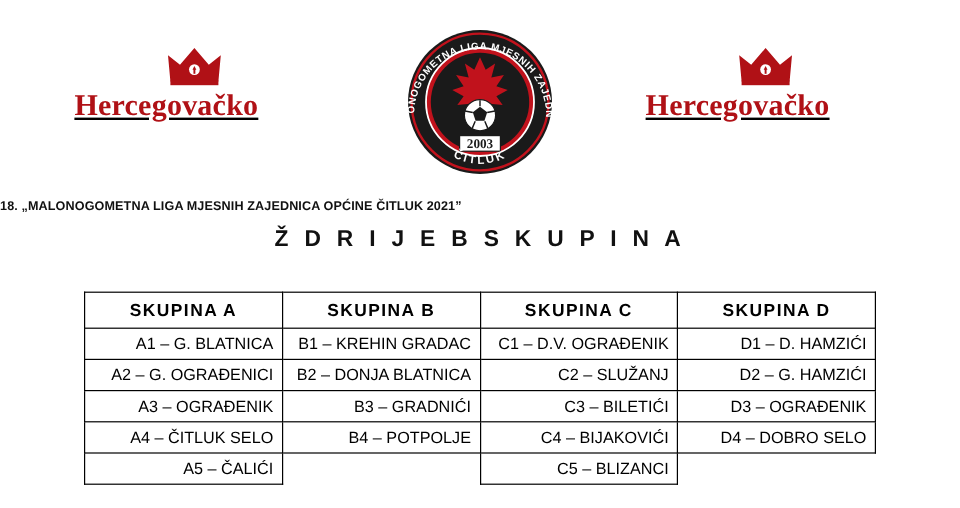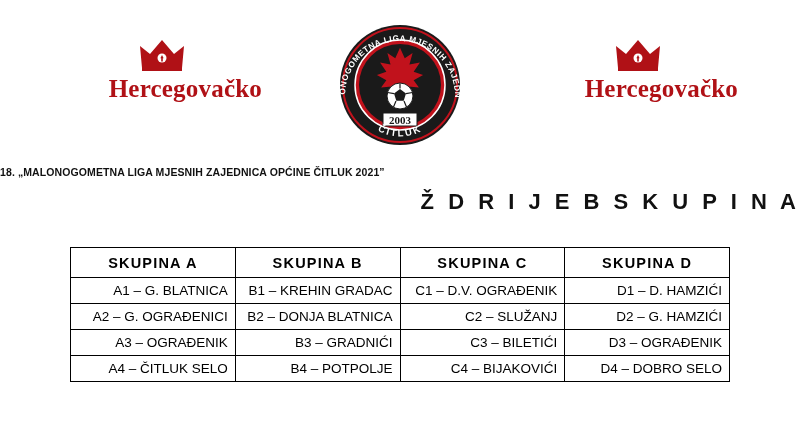--- a/index.html
+++ b/index.html
@@ -25,21 +25,22 @@
   
   .header {
     position: relative;
     height: 158px;
   }
 
   .brand {
     position: absolute;
     top: 38px;
     width: 200px;
-    text-align: right;
+    text-align: left;
+    text-decoration: underline;
   }
   .brand.left { left: 62px; }
   .brand.right { left: 538px; }
 
   .brand-crown {
     display: block;
     margin: 0 auto 4px auto;
     width: 46px;
     height: 34px;
   }
@@ -66,22 +67,22 @@
   
   .subtitle {
     text-align: left;
     font-size: 10.5px;
     font-weight: bold;
     color: #111;
     letter-spacing: 0.1px;
     margin-top: 8px;
   }
   .title {
-    text-align: right;
-    font-size: 22px;
+    text-align: center;
+    font-size: 19px;
     font-weight: bold;
     color: #111;
     letter-spacing: 4px;
     margin-top: 11px;
   }
 
   
   .table-wrap {
     margin: 18px auto 0 auto;
     width: 660px;
@@ -211,17 +212,23 @@
           <td>B3 – GRADNIĆI</td>
           <td>C3 – BILETIĆI</td>
           <td>D3 – OGRAĐENIK</td>
         </tr>
         <tr>
           <td>A4 – ČITLUK SELO</td>
           <td>B4 – POTPOLJE</td>
           <td>C4 – BIJAKOVIĆI</td>
           <td>D4 – DOBRO SELO</td>
         </tr>
+        <tr>
+          <td>A5 – ČALIĆI</td>
+          <td class="blank-cell"></td>
+          <td>C5 – BLIZANCI</td>
+          <td class="blank-cell"></td>
+        </tr>
       </tbody>
     </table>
   </div>
 
 </div>
 
 </body></html>

